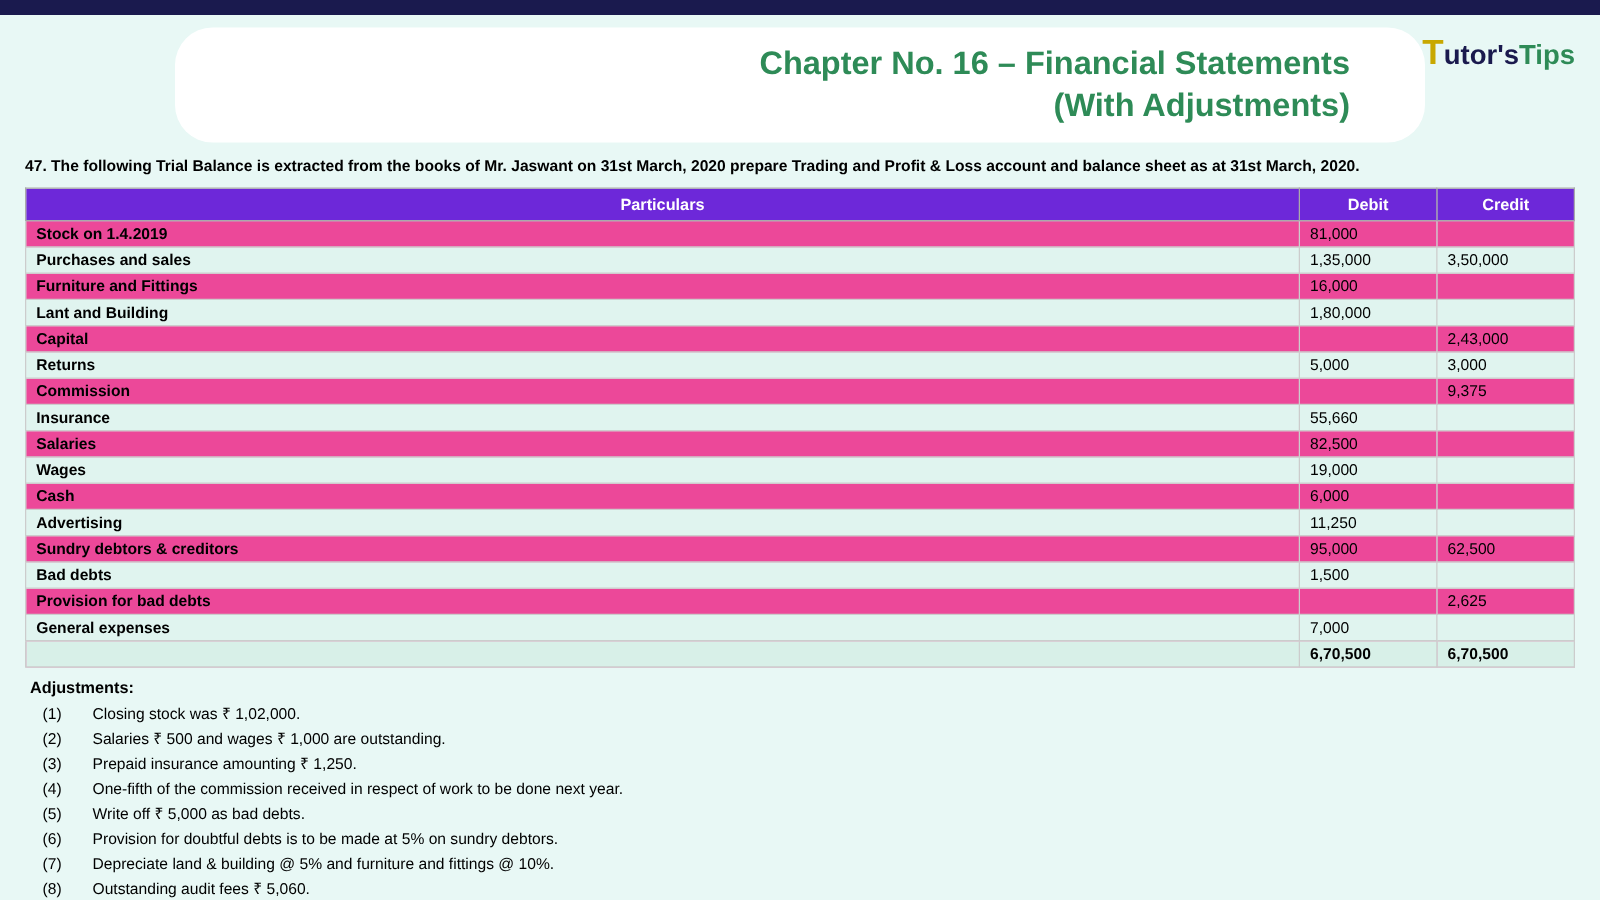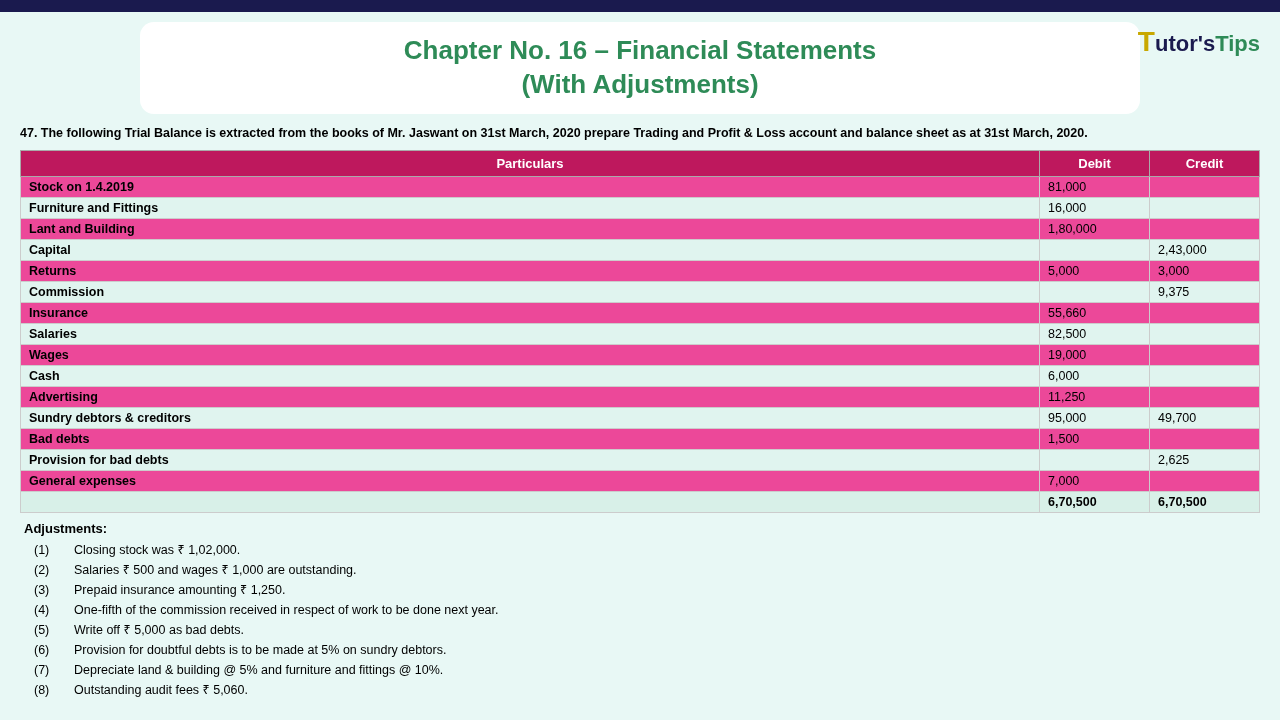--- a/index.html
+++ b/index.html
@@ -18,23 +18,23 @@
     }
     .header-area {
       display: flex;
       align-items: center;
       justify-content: center;
       padding: 10px 20px 6px 20px;
       position: relative;
     }
     .title-box {
       background: white;
-      border-radius: 14px;
+      border-radius: 30px;
       padding: 12px 60px;
-      text-align: center;
+      text-align: right;
       flex: 1;
       max-width: 1000px;
     }
     .title-box h1 {
       color: #2e8b57;
       font-size: 26px;
       font-weight: bold;
       line-height: 1.3;
     }
     .logo {
@@ -56,21 +56,21 @@
       margin-bottom: 8px;
       line-height: 1.5;
       color: #000;
     }
     table {
       width: 100%;
       border-collapse: collapse;
       border: 1px solid #aaa;
     }
     thead tr {
-      background: #be185d;
+      background: #6d28d9;
       color: white;
     }
     thead th {
       padding: 5px 8px;
       font-size: 13px;
       font-weight: bold;
       border: 1px solid #aaa;
     }
     thead th:first-child {
       text-align: center;
@@ -155,20 +155,25 @@
         <th>Credit</th>
       </tr>
     </thead>
     <tbody id="table-body">
     <tr>
       <td>Stock on 1.4.2019</td>
       <td>81,000</td>
       <td></td>
     </tr>
         <tr>
+      <td>Purchases and sales</td>
+      <td>1,35,000</td>
+      <td>3,50,000</td>
+    </tr>
+        <tr>
       <td>Furniture and Fittings</td>
       <td>16,000</td>
       <td></td>
     </tr>
         <tr>
       <td>Lant and Building</td>
       <td>1,80,000</td>
       <td></td>
     </tr>
         <tr>
@@ -207,21 +212,21 @@
       <td></td>
     </tr>
         <tr>
       <td>Advertising</td>
       <td>11,250</td>
       <td></td>
     </tr>
         <tr>
       <td>Sundry debtors &amp; creditors</td>
       <td>95,000</td>
-      <td>49,700</td>
+      <td>62,500</td>
     </tr>
         <tr>
       <td>Bad debts</td>
       <td>1,500</td>
       <td></td>
     </tr>
         <tr>
       <td>Provision for bad debts</td>
       <td></td>
       <td>2,625</td>

